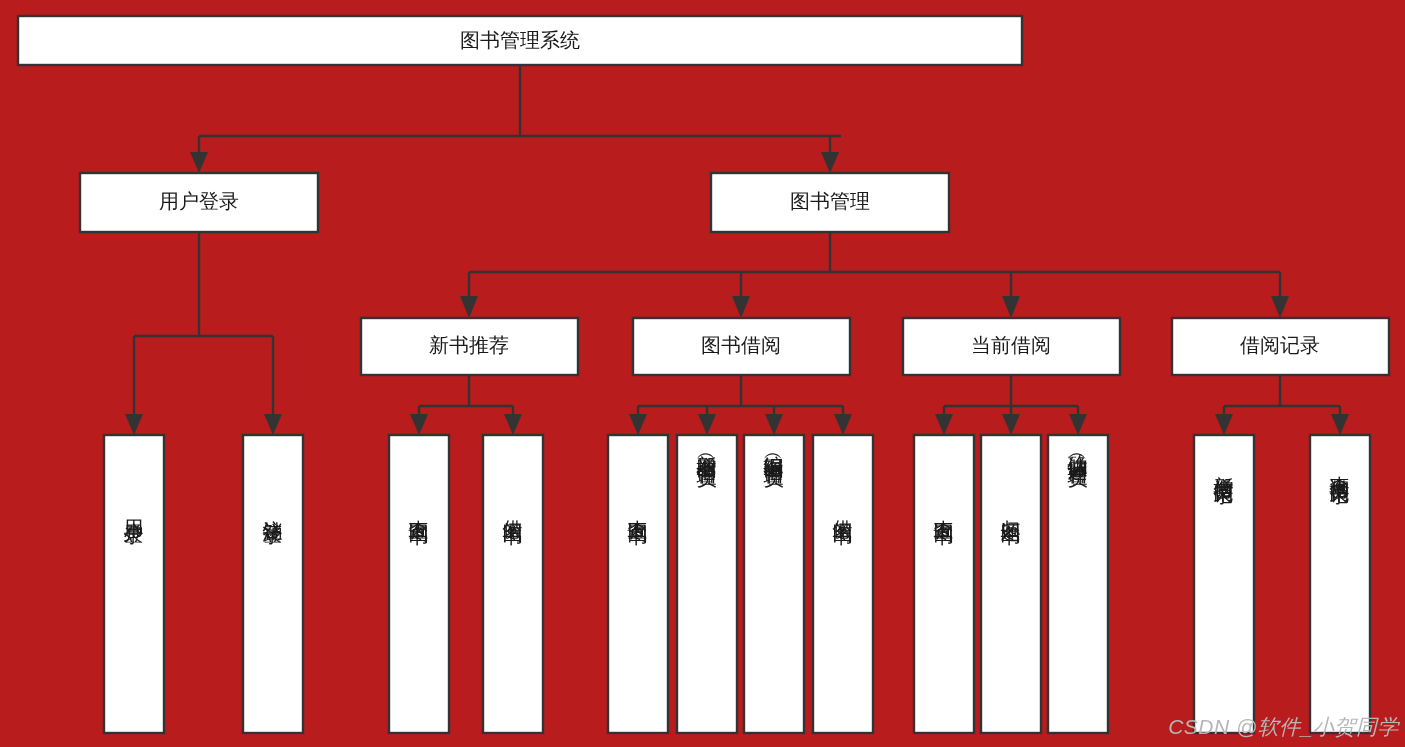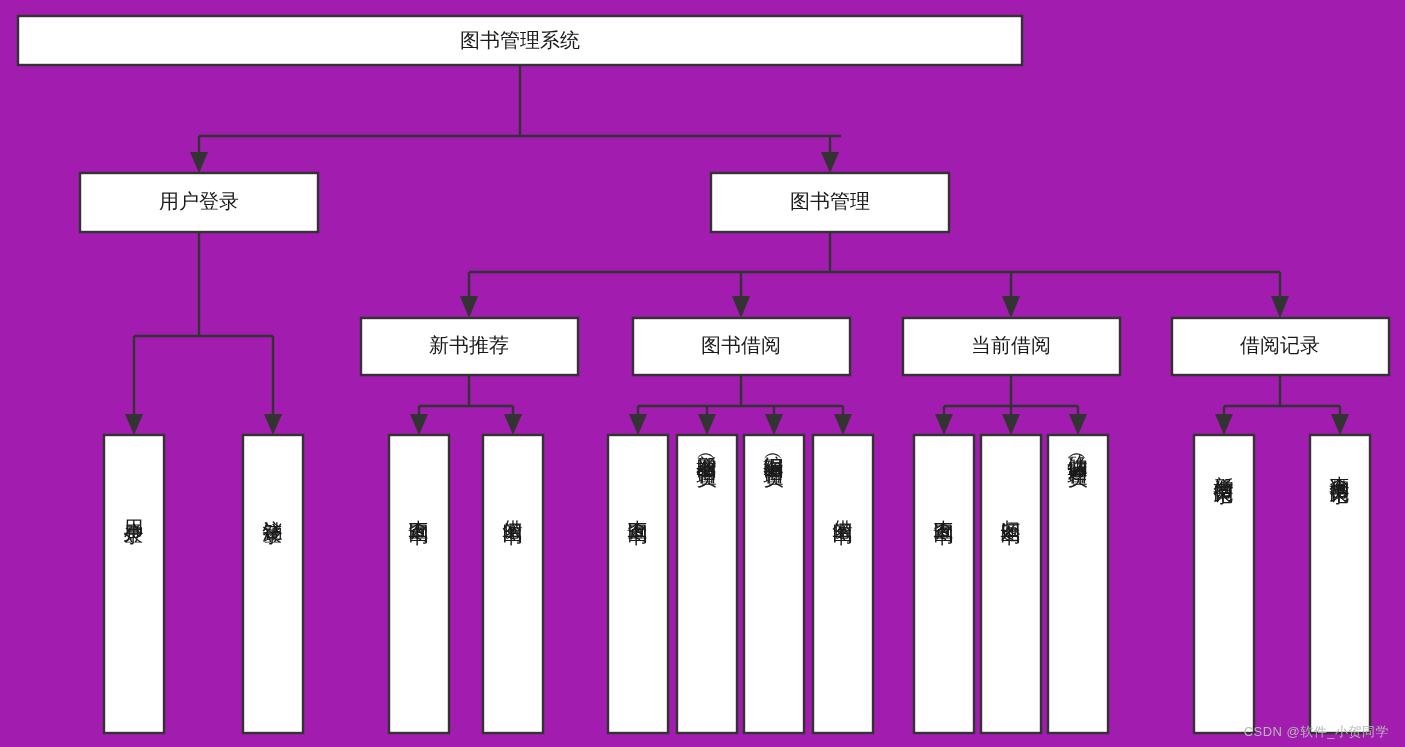--- a/index.html
+++ b/index.html
@@ -8,21 +8,21 @@
     padding: 0;
     background: #ffffff;
   }
   body {
     font-family: "Liberation Sans", "DejaVu Sans", sans-serif;
   }
   #diagram-root {
     position: relative;
     width: 1405px;
     height: 747px;
-    background: #a21caf;
+    background: #b91c1c;
     overflow: hidden;
   }
   svg.diagram-svg {
     position: absolute;
     left: 0;
     top: 0;
     width: 1405px;
     height: 747px;
   }
   .node-box {
@@ -51,28 +51,29 @@
     fill: #1a1a1a;
     font-family: "Liberation Sans", "DejaVu Sans", sans-serif;
     font-size: 20px;
     writing-mode: vertical-rl;
     text-orientation: upright;
     text-anchor: middle;
     letter-spacing: 2px;
   }
   .watermark-text {
     position: absolute;
-    right: 16px;
+    right: 6px;
     bottom: 6px;
     font-family: "Liberation Sans", "DejaVu Sans", sans-serif;
-    font-size: 13px;
+    font-size: 21px;
     color: #b6b6b6;
     white-space: nowrap;
     letter-spacing: 0.5px;
     pointer-events: none;
+    font-style: italic;
   }
 </style>
 </head>
 <body>
 
 <div id="diagram-root">
 
   <svg class="diagram-svg" viewBox="0 0 1405 747" xmlns="http://www.w3.org/2000/svg">
 
     <g>

